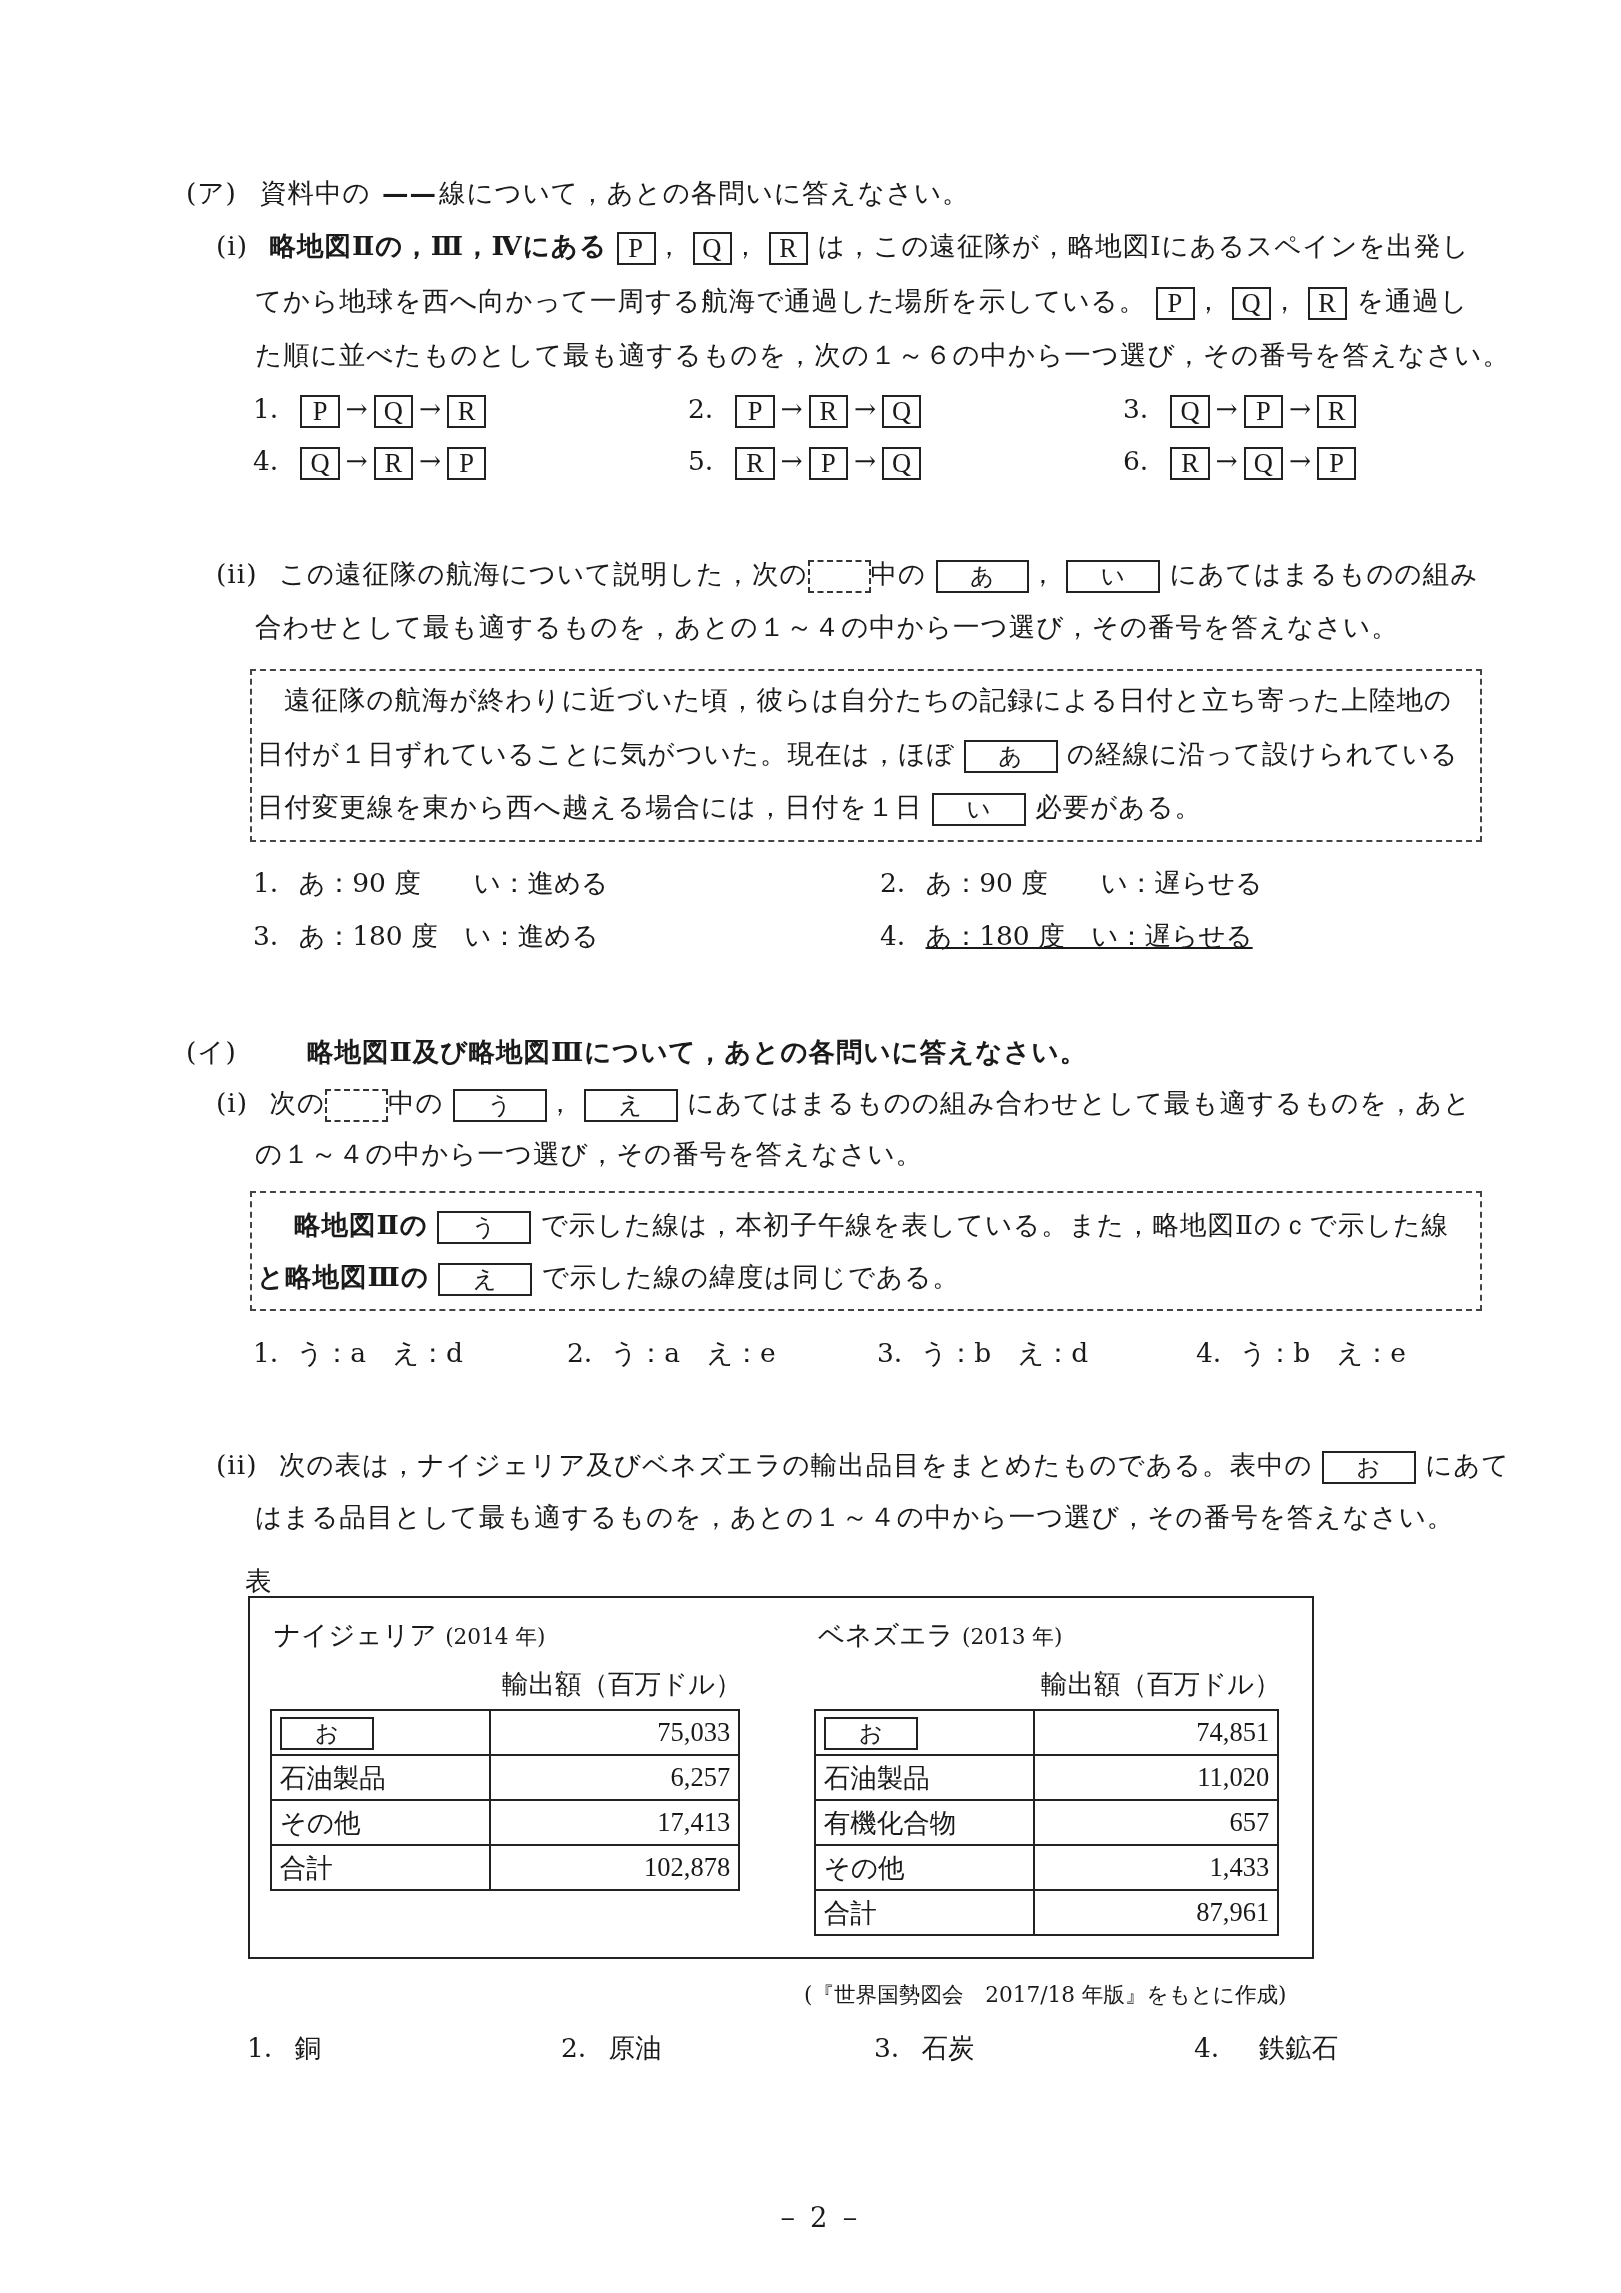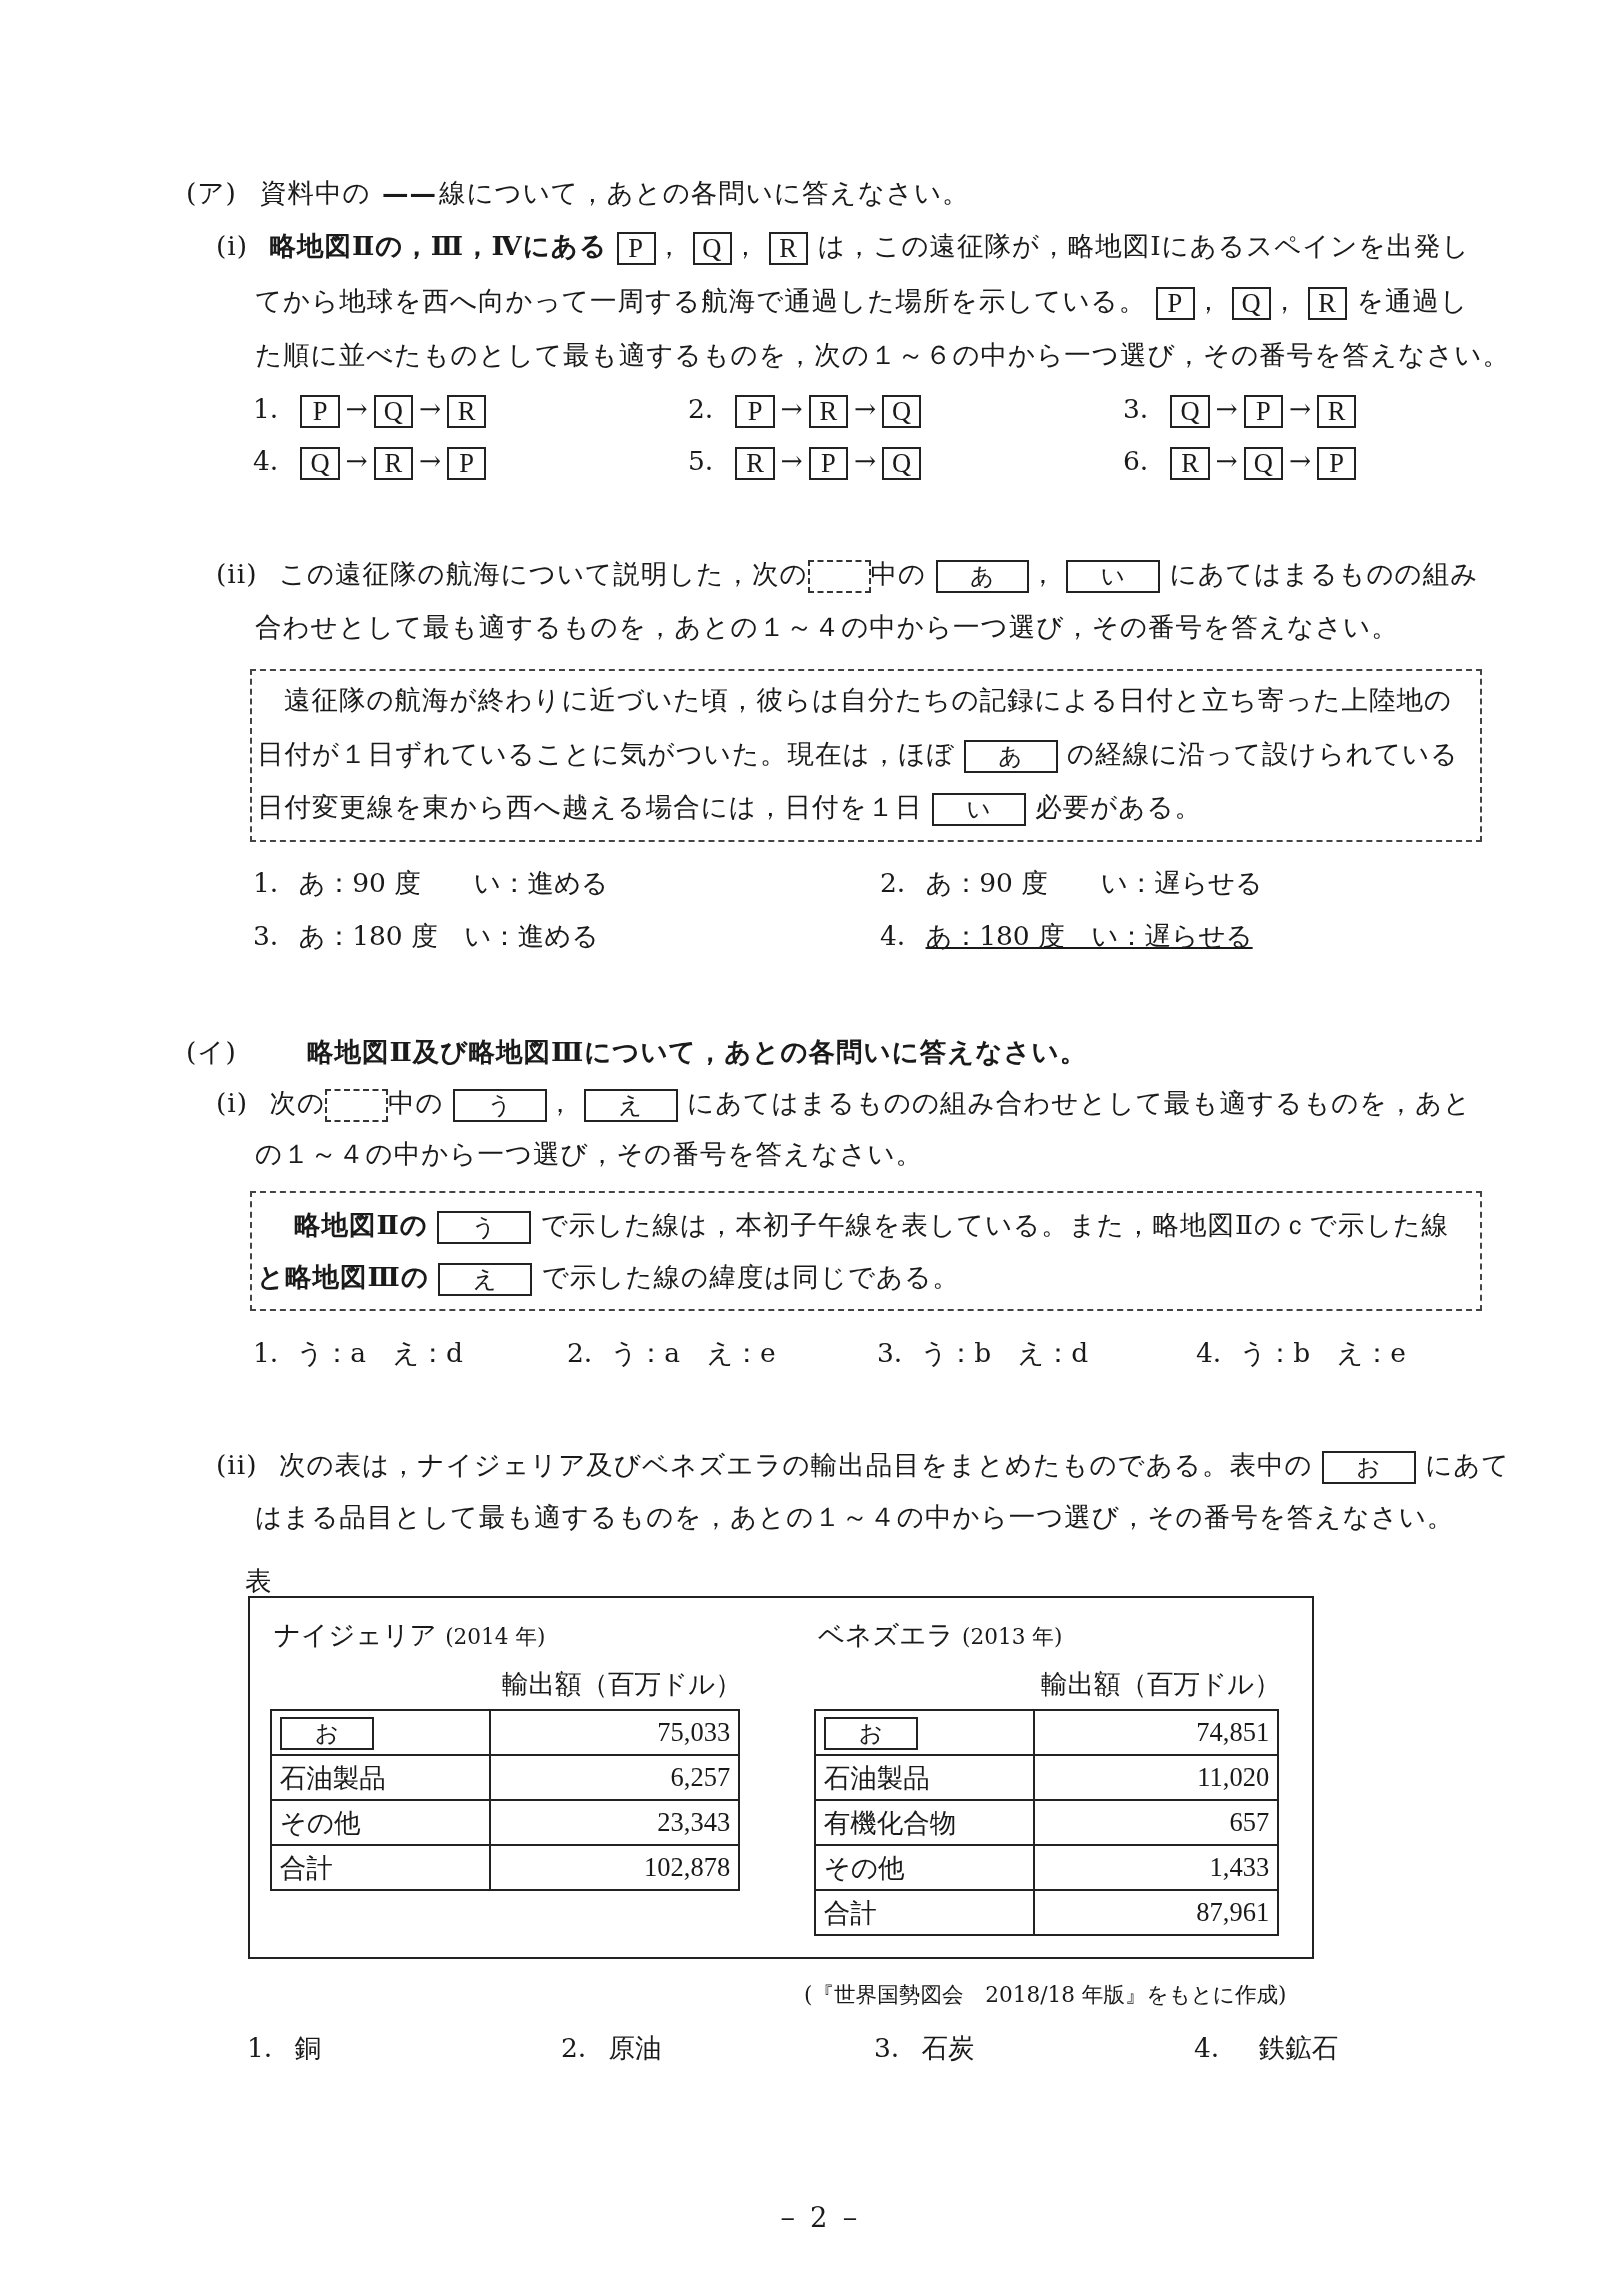--- a/index.html
+++ b/index.html
@@ -188,21 +188,21 @@
       <tr>
     <td style="width:201px;"><span class="box wide" style="font-size:23.5px;">お</span></td>
     <td class="num">75,033</td>
   </tr>
   <tr>
     <td>石油製品</td>
     <td class="num">6,257</td>
   </tr>
   <tr>
     <td>その他</td>
-    <td class="num">23,343</td>
+    <td class="num">17,413</td>
   </tr>
   <tr>
     <td>合計</td>
     <td class="num">102,878</td>
   </tr>
 </tbody>
   </table>
 
 <div class="abs" style="left:818px; top:1617px; font-size:26.5px;">
   <span>ベネズエラ</span>
@@ -227,21 +227,21 @@
     <td>その他</td>
     <td class="num">1,433</td>
   </tr>
   <tr>
     <td>合計</td>
     <td class="num">87,961</td>
   </tr>
 </tbody>
   </table>
 
-<div class="abs" style="left:804px; top:1980px; font-size:21.6px;">(『世界国勢図会　2018/18 年版』をもとに作成)</div>
+<div class="abs" style="left:804px; top:1980px; font-size:21.6px;">(『世界国勢図会　2017/18 年版』をもとに作成)</div>
 
 <div class="abs choice" style="left:247px; top:2031px;">
   <span>1.</span>
   <span style="margin-left:13.7px;">銅</span>
 </div>
 <div class="abs choice" style="left:561px; top:2031px;">
   <span>2.</span>
   <span style="margin-left:13.7px;">原油</span>
 </div>
 <div class="abs choice" style="left:874px; top:2031px;">

